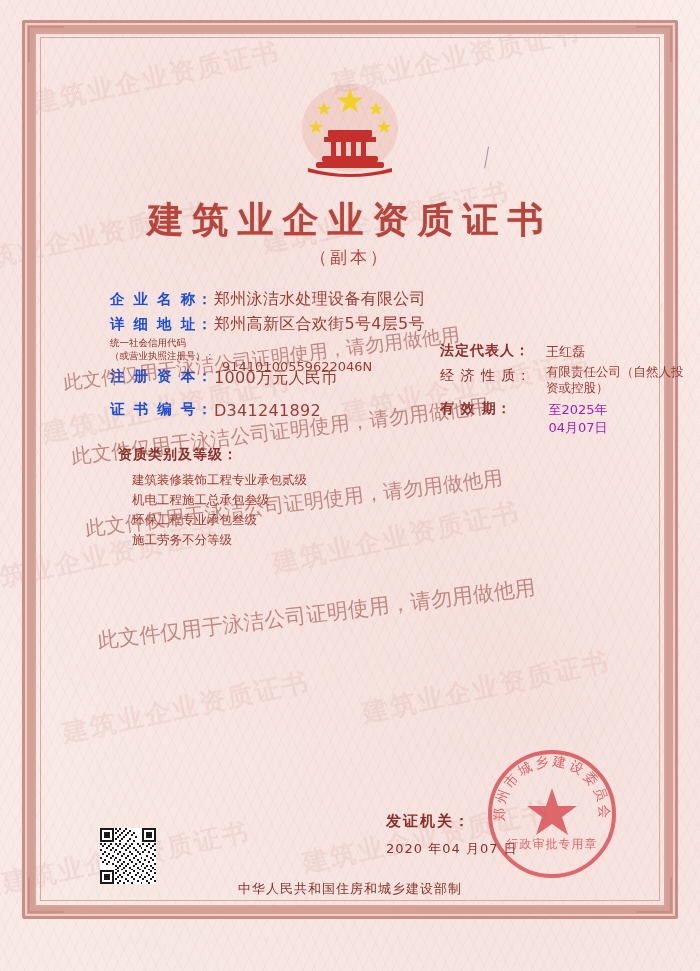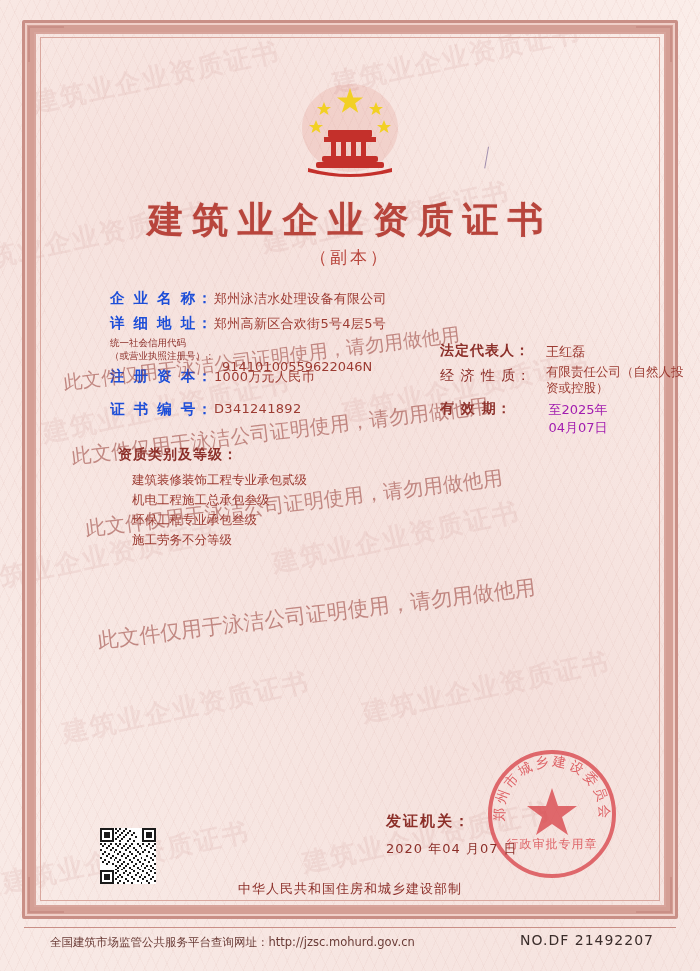--- a/index.html
+++ b/index.html
@@ -121,21 +121,21 @@
   .label {
     display: inline-block;
     font-weight: bold;
     color: #1d4ed8;
     font-size: 14.5px;
     letter-spacing: 2px;
   }
   .value {
     display: inline-block;
     color: #9c3b32;
-    font-size: 13px;
+    font-size: 16px;
     letter-spacing: 0.3px;
   }
 
   .row-name { }
   .row-name .label { width: 104px; }
   .row-addr .label { width: 104px; }
 
   .credit-block {
     position: relative;
     height: 28px;
@@ -599,19 +599,14 @@
           <rect x="28" y="27" width="1" height="1"></rect>
         <rect x="9" y="28" width="1" height="1"></rect>
           <rect x="12" y="28" width="1" height="1"></rect>
           <rect x="16" y="28" width="1" height="1"></rect>
         <rect x="21" y="28" width="1" height="1"></rect>
           <rect x="25" y="28" width="1" height="1"></rect>
       </g>
     </svg>
   </div>
 
-  <div class="footer">
-    <div class="footer-line"></div>
-    <div class="footer-left">全国建筑市场监管公共服务平台查询网址：http://jzsc.mohurd.gov.cn</div>
-    <div class="footer-right">NO.DF  21492207</div>
-  </div>
 
 </div>
 
 </body></html>

